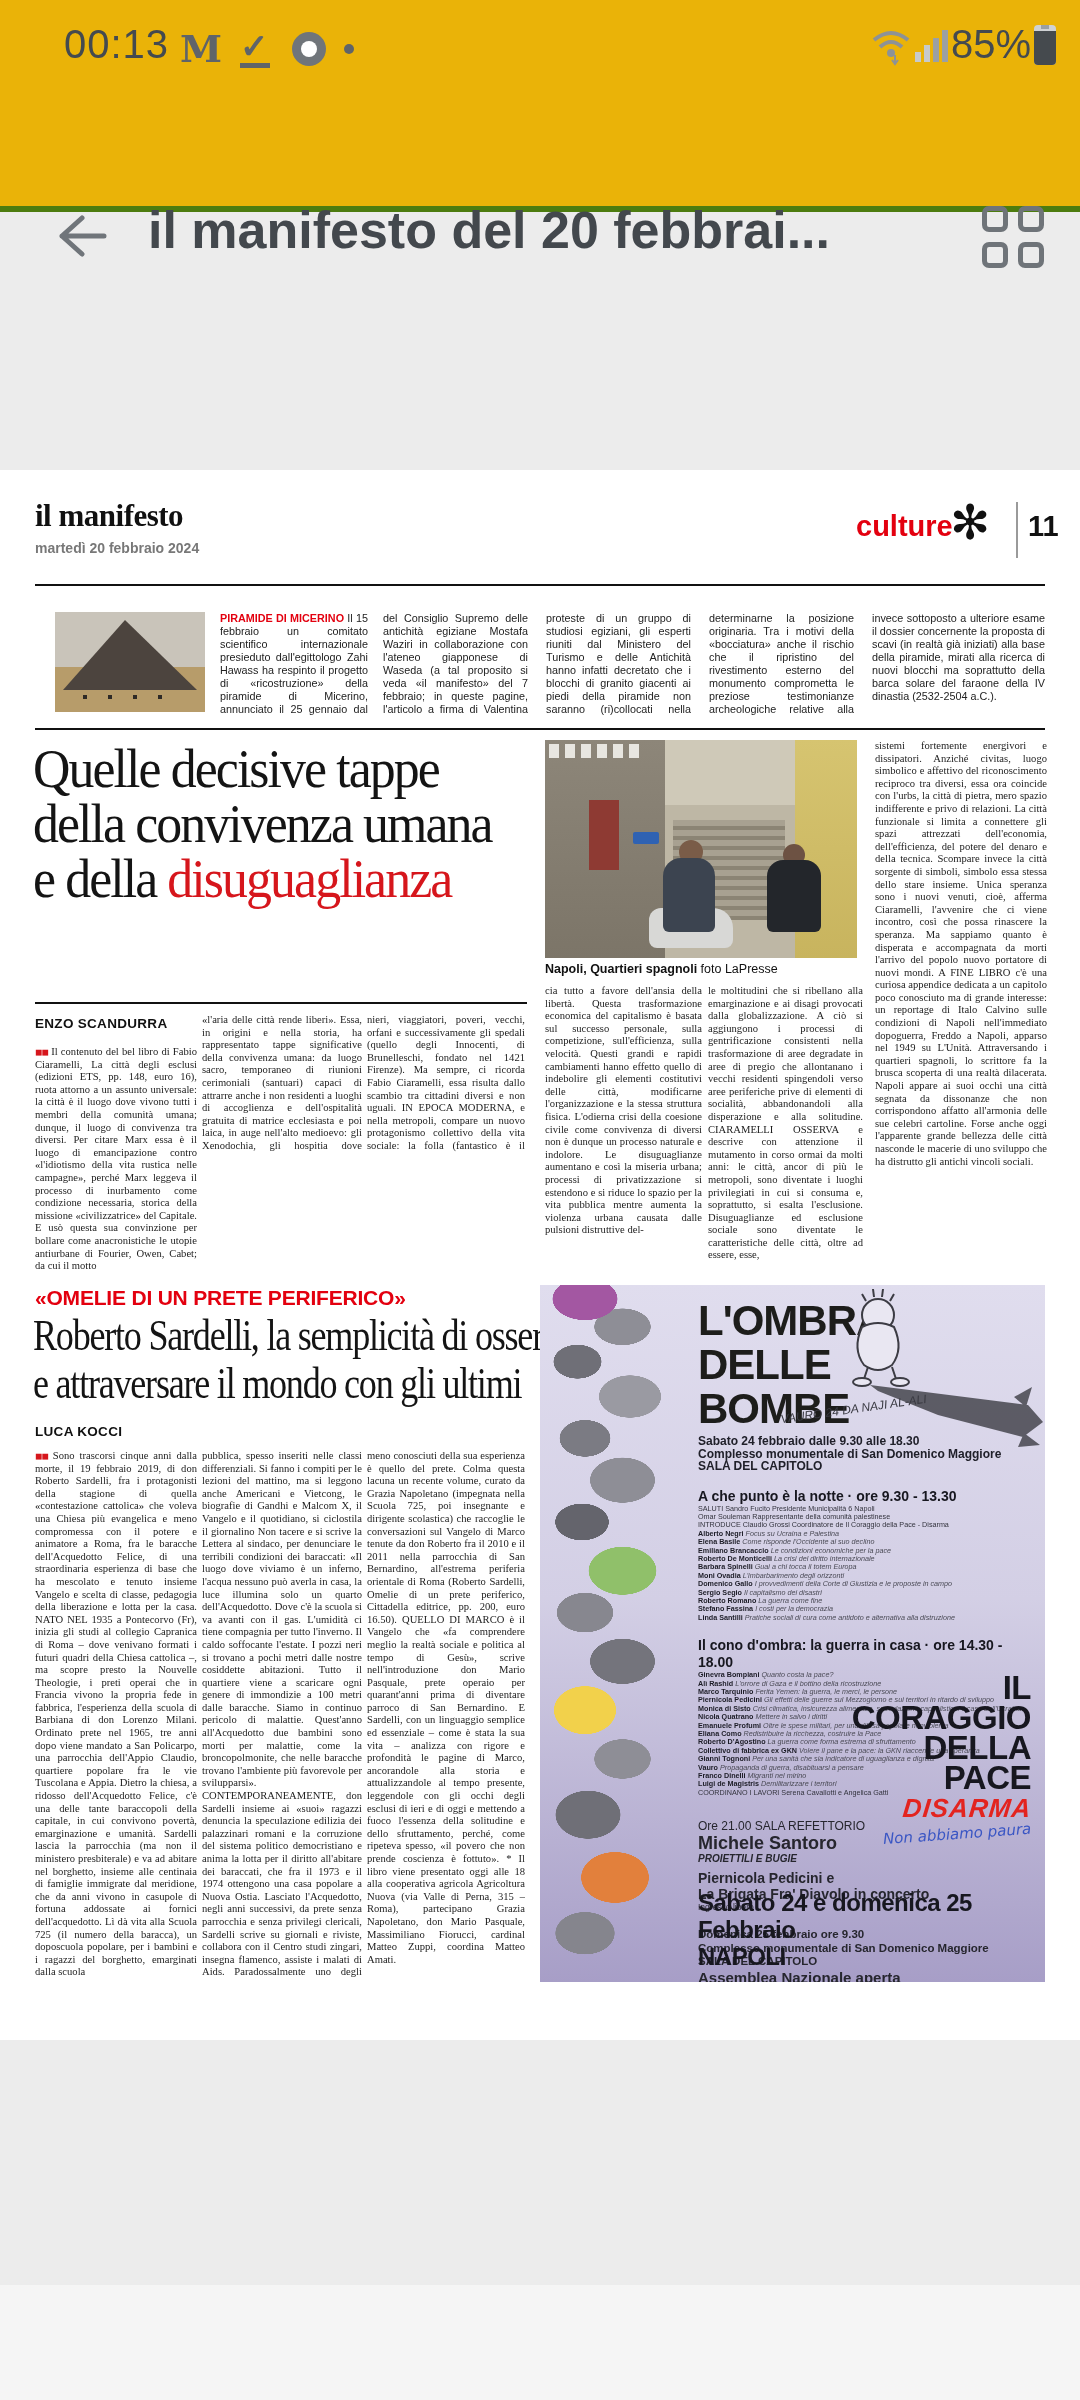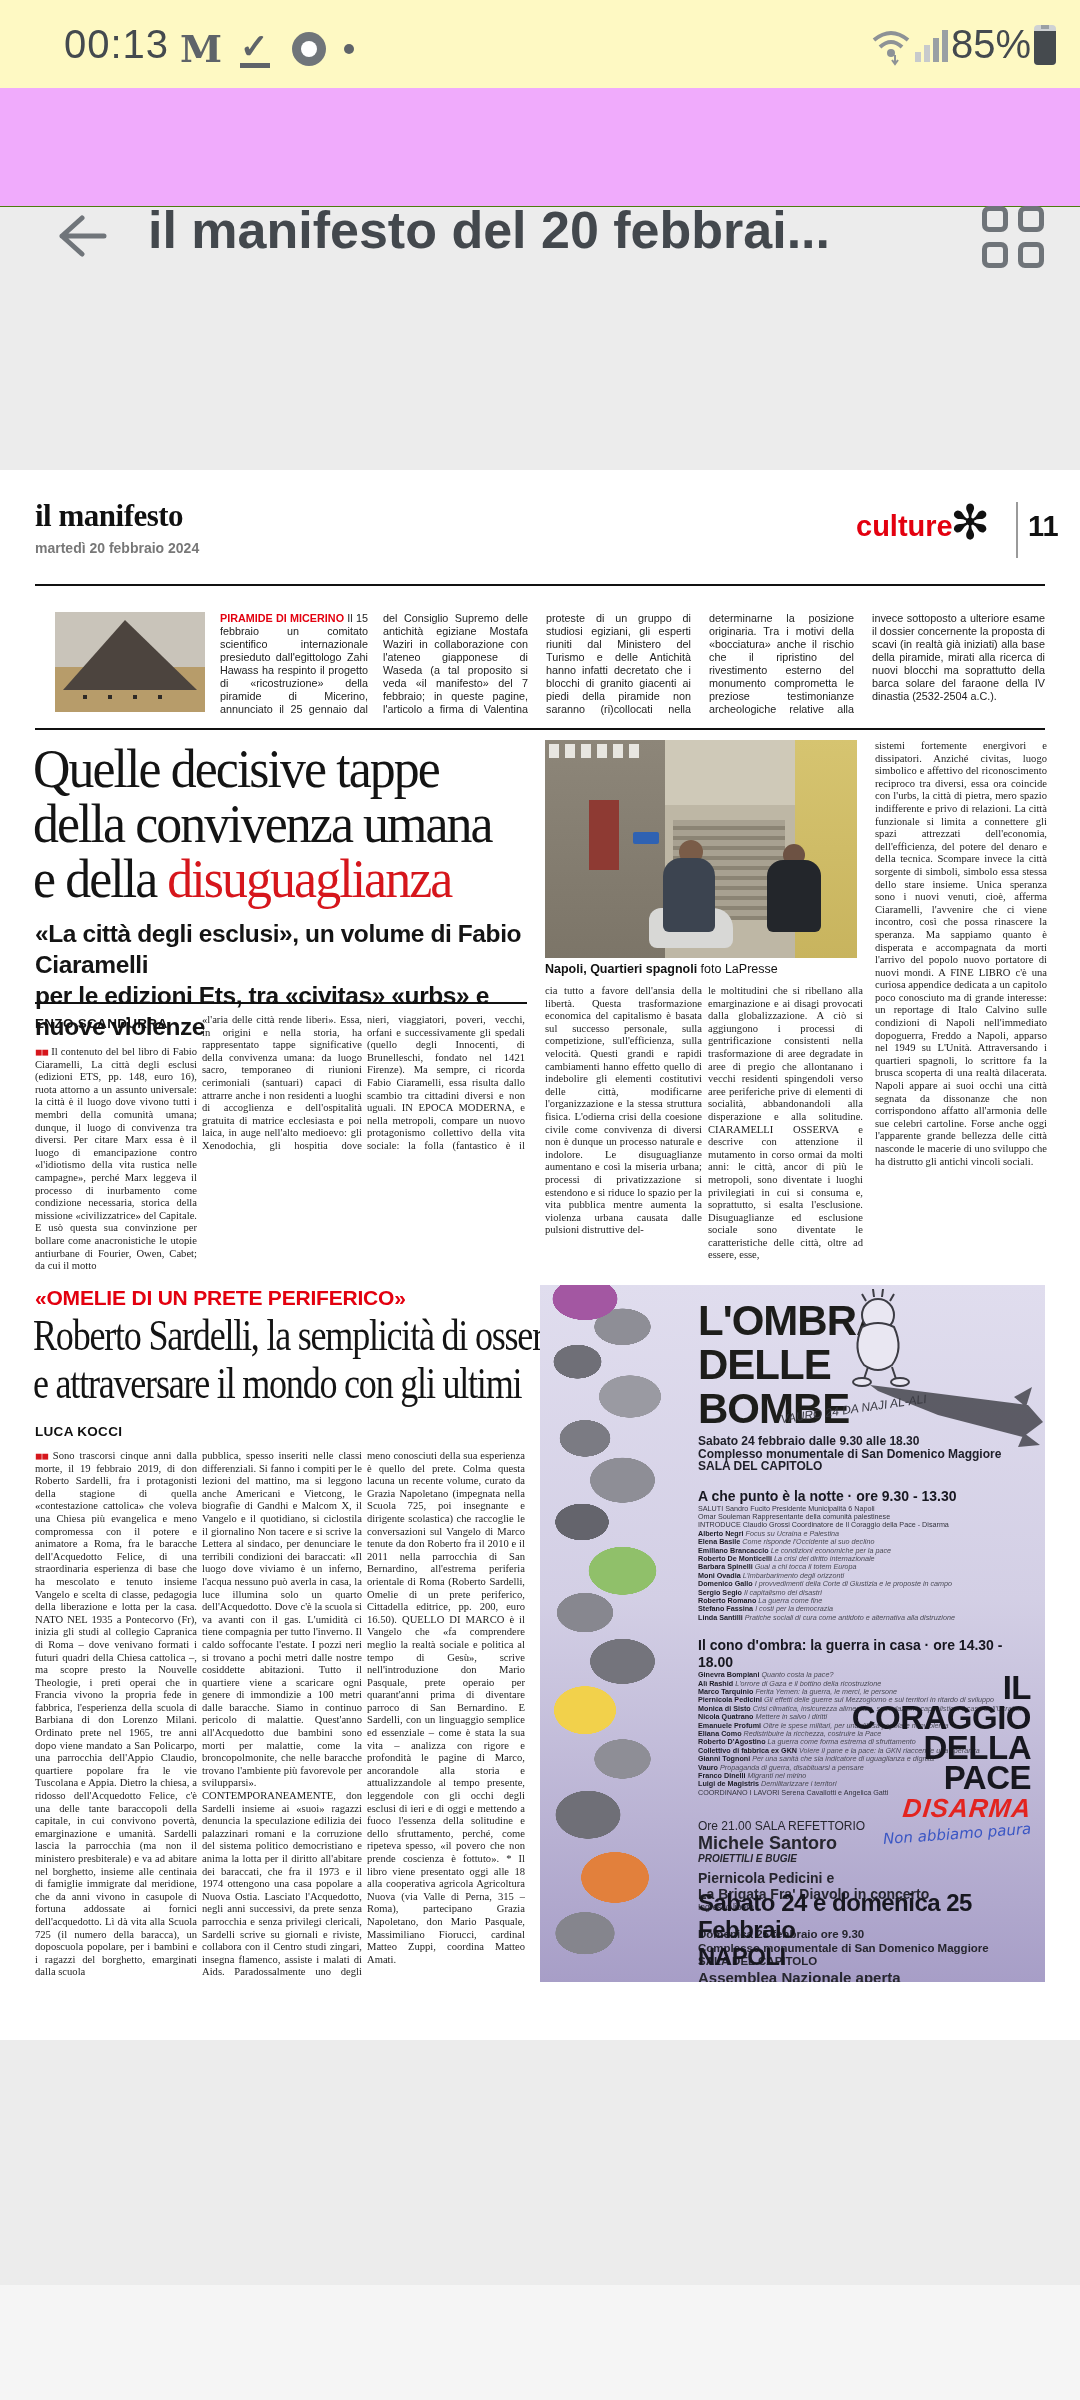--- a/index.html
+++ b/index.html
@@ -1,38 +1,38 @@
 <!DOCTYPE html>
 <html><head>
 <meta charset="utf-8">
 <style>
   html,body{margin:0;padding:0;background:#ececec;}
   .screen{position:relative;width:1080px;height:2400px;background:#ececec;overflow:hidden;
           font-family:"Liberation Sans",sans-serif;-webkit-font-smoothing:antialiased;}
   .abs{position:absolute;}
   
-  .statusbar{top:0;left:0;width:1080px;height:88px;background:#fef9c3;}
+  .statusbar{top:0;left:0;width:1080px;height:88px;background:#eab308;}
   .sb-time{top:22px;left:64px;font-size:40px;color:#444a4f;letter-spacing:1px;}
   .sb-icons-l{top:26px;left:180px;display:flex;align-items:center;gap:18px;color:#5f6469;}
   .gmail-m{font-size:38px;font-weight:bold;color:#5f6469;font-family:"DejaVu Serif",serif;}
   .chk{width:34px;height:34px;position:relative;}
   .chk:before{content:"✓";font-size:34px;color:#5f6469;position:absolute;top:-6px;left:0;font-weight:bold;}
   .chk:after{content:"";position:absolute;left:0;bottom:-2px;width:30px;height:5px;background:#5f6469;}
   .chrome{width:34px;height:34px;border-radius:50%;background:#70757a;position:relative;}
   .chrome:after{content:"";position:absolute;left:9px;top:9px;width:16px;height:16px;border-radius:50%;background:#fff;}
   .dot{width:10px;height:10px;border-radius:50%;background:#5f6469;}
   .sb-icons-r{top:22px;right:24px;display:flex;align-items:center;gap:3px;}
   .sb-batt-txt{font-size:40px;color:#444a4f;}
   .batt{width:22px;height:40px;border-radius:4px;background:#cfd2d4;position:relative;overflow:hidden;}
   .batt:before{content:"";position:absolute;bottom:0;left:0;width:100%;height:85%;background:#454a4e;}
   .batt:after{content:"";position:absolute;top:-0px;left:7px;width:8px;height:4px;background:#9aa0a4;}
   .bars{display:flex;align-items:flex-end;gap:3px;height:34px;}
   .bars i{display:block;width:6px;background:#c7cacc;}
   .bars i:nth-child(3),.bars i:nth-child(4){background:#9aa0a4;}
-  .appbar{top:88px;left:0;width:1080px;height:118px;background:#f0abfc;border-bottom:1px solid #4d7c0f;}
+  .appbar{top:88px;left:0;width:1080px;height:118px;background:#eab308;border-bottom:6px solid #4d7c0f;}
   .back-arrow{top:118px;left:48px;width:60px;height:60px;}
   .back-arrow svg{width:60px;height:60px;}
   .app-title{top:112px;left:148px;font-size:52px;font-weight:bold;color:#43484d;width:780px;
              white-space:nowrap;overflow:hidden;text-overflow:ellipsis;}
   .grid-icon{top:118px;right:36px;width:62px;height:62px;display:grid;grid-template-columns:26px 26px;
              grid-template-rows:26px 26px;gap:10px;}
   .grid-icon i{border:5px solid #6f7479;border-radius:7px;display:block;}
   .navbar{top:2285px;left:0;width:1080px;height:115px;background:#f5f5f5;}
   
   .page{top:470px;left:0;width:1080px;height:1570px;background:#fff;}
@@ -209,24 +209,20 @@
       <div class="ph-scoot1"></div>
       <div class="ph-head1"></div>
       <div class="ph-fig1"></div>
       <div class="ph-head2"></div>
       <div class="ph-fig2"></div>
     </div>
     <div class="abs caption">
       <b>Napoli, Quartieri spagnoli</b><span> foto LaPresse</span>
     </div>
 
-    <div class="abs subhead">
-      <div>«La città degli esclusi», un volume di Fabio Ciaramelli</div>
-      <div>per le edizioni Ets, tra «civitas» «urbs» e nuove violenze</div>
-    </div>
     <div class="abs subrule"></div>
     <div class="abs byline" style="top:546px;left:35px;">ENZO SCANDURRA</div>
 
     <div class="abs col" style="top:576px;left:35px;width:162px;height:238px;">
       <span class="marker">◼◼</span><span> Il contenuto del bel libro di Fabio Ciaramelli, La città degli esclusi (edizioni ETS, pp. 148, euro 16), ruota attorno a un assunto universale: la città è il luogo dove vivono tutti i membri della comunità umana; dunque, il luogo di convivenza tra diversi. Per citare Marx essa è il luogo di emancipazione contro «l'idiotismo della vita rustica nelle campagne», perché Marx leggeva il processo di inurbamento come condizione necessaria, storica della missione «civilizzatrice» del Capitale. E usò questa sua convinzione per bollare come anacronistiche le utopie antiurbane di Fourier, Owen, Cabet; da cui il motto</span>
     </div>
     <div class="abs col" style="top:544px;left:202px;width:160px;height:140px;">«l'aria delle città rende liberi». Essa, in origini e nella storia, ha rappresentato tappe significative della convivenza umana: da luogo sacro, temporaneo di riunioni cerimoniali (santuari) capaci di attrarre anche i non residenti a luoghi di accoglienza e dell'ospitalità gratuita di matrice ecclesiasta e poi laica, in auge nell'alto medioevo: gli Xenodochia, gli hospitia dove trovano ricovero senza distinzione stra-</div>
     <div class="abs col" style="top:544px;left:367px;width:158px;height:140px;">nieri, viaggiatori, poveri, vecchi, orfani e successivamente gli spedali (quello degli Innocenti, di Brunelleschi, fondato nel 1421 Firenze). Ma sempre, ci ricorda Fabio Ciaramelli, essa risulta dallo scambio tra cittadini diversi e non uguali. IN EPOCA MODERNA, e nella metropoli, compare un nuovo protagonismo collettivo della vita sociale: la folla (fantastico è il racconto di Edgar Allan Poe, L'uomo della folla); un aggregato anonimo di molteplici individui senza più legami personali; anonimato che caratterizza la vita sociale e che Simmel e Baudelaire sono stati i primi a osservare. A partire dall'industrializzazione, consumismo e individualismo si sbilan-</div>
     <div class="abs col" style="top:515px;left:545px;width:157px;height:298px;">cia tutto a favore dell'ansia della libertà. Questa trasformazione economica del capitalismo è basata sul successo personale, sulla competizione, sull'efficienza, sulla velocità. Questi grandi e rapidi cambiamenti hanno effetto quello di indebolire gli elementi costitutivi delle città, modificarne l'organizzazione e la stessa struttura fisica. L'odierna crisi della coesione civile come convivenza di diversi non è dunque un processo naturale e indolore. Le disuguaglianze aumentano e così la miseria urbana; processi di privatizzazione si estendono e si riduce lo spazio per la vita pubblica mentre aumenta la violenza urbana causata dalle pulsioni distruttive del-</div>
     <div class="abs col" style="top:515px;left:708px;width:155px;height:298px;">le moltitudini che si ribellano alla emarginazione e ai disagi provocati dalla globalizzazione. A ciò si aggiungono i processi di gentrificazione consistenti nella trasformazione di aree degradate in aree di pregio che allontanano i vecchi residenti spingendoli verso aree periferiche prive di elementi di socialità, abbandonandoli alla disperazione e alla solitudine. CIARAMELLI OSSERVA e descrive con attenzione il mutamento in corso ormai da molti anni: le città, ancor di più le metropoli, sono diventate i luoghi privilegiati in cui si consuma e, soprattutto, si esalta l'esclusione. Disuguaglianze ed esclusione sociale sono diventate le caratteristiche delle città, oltre ad essere, esse,</div>

